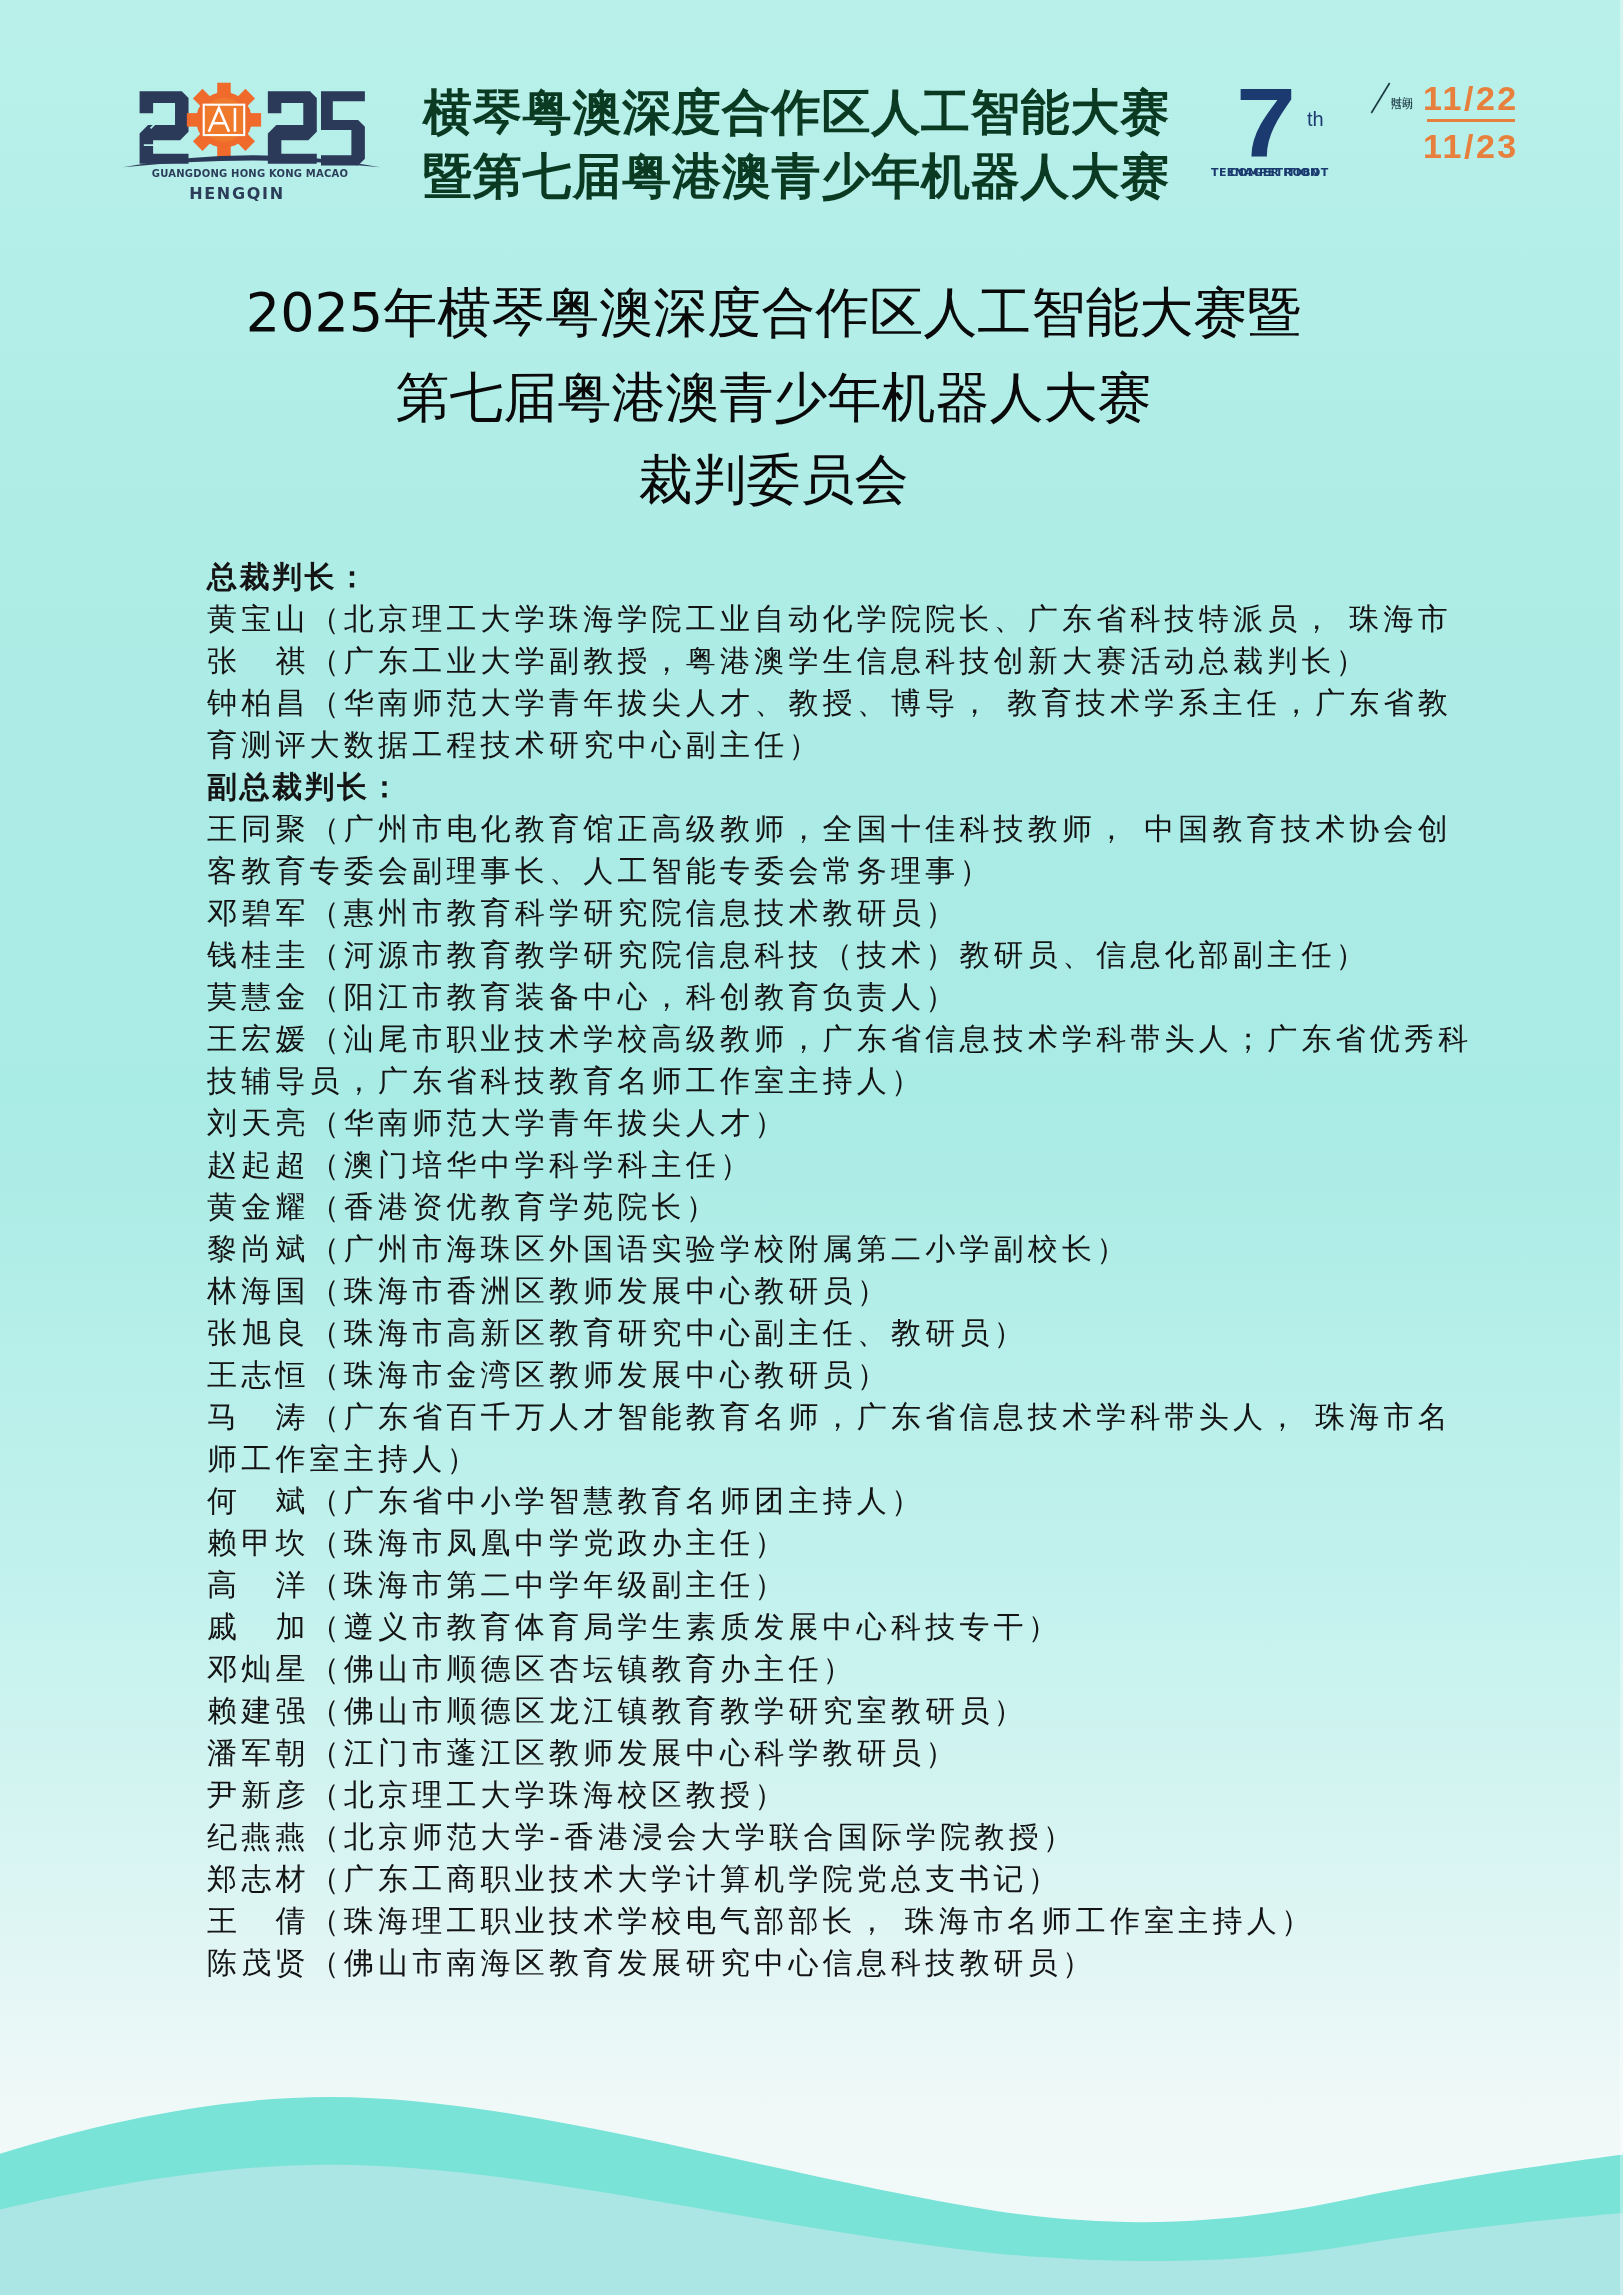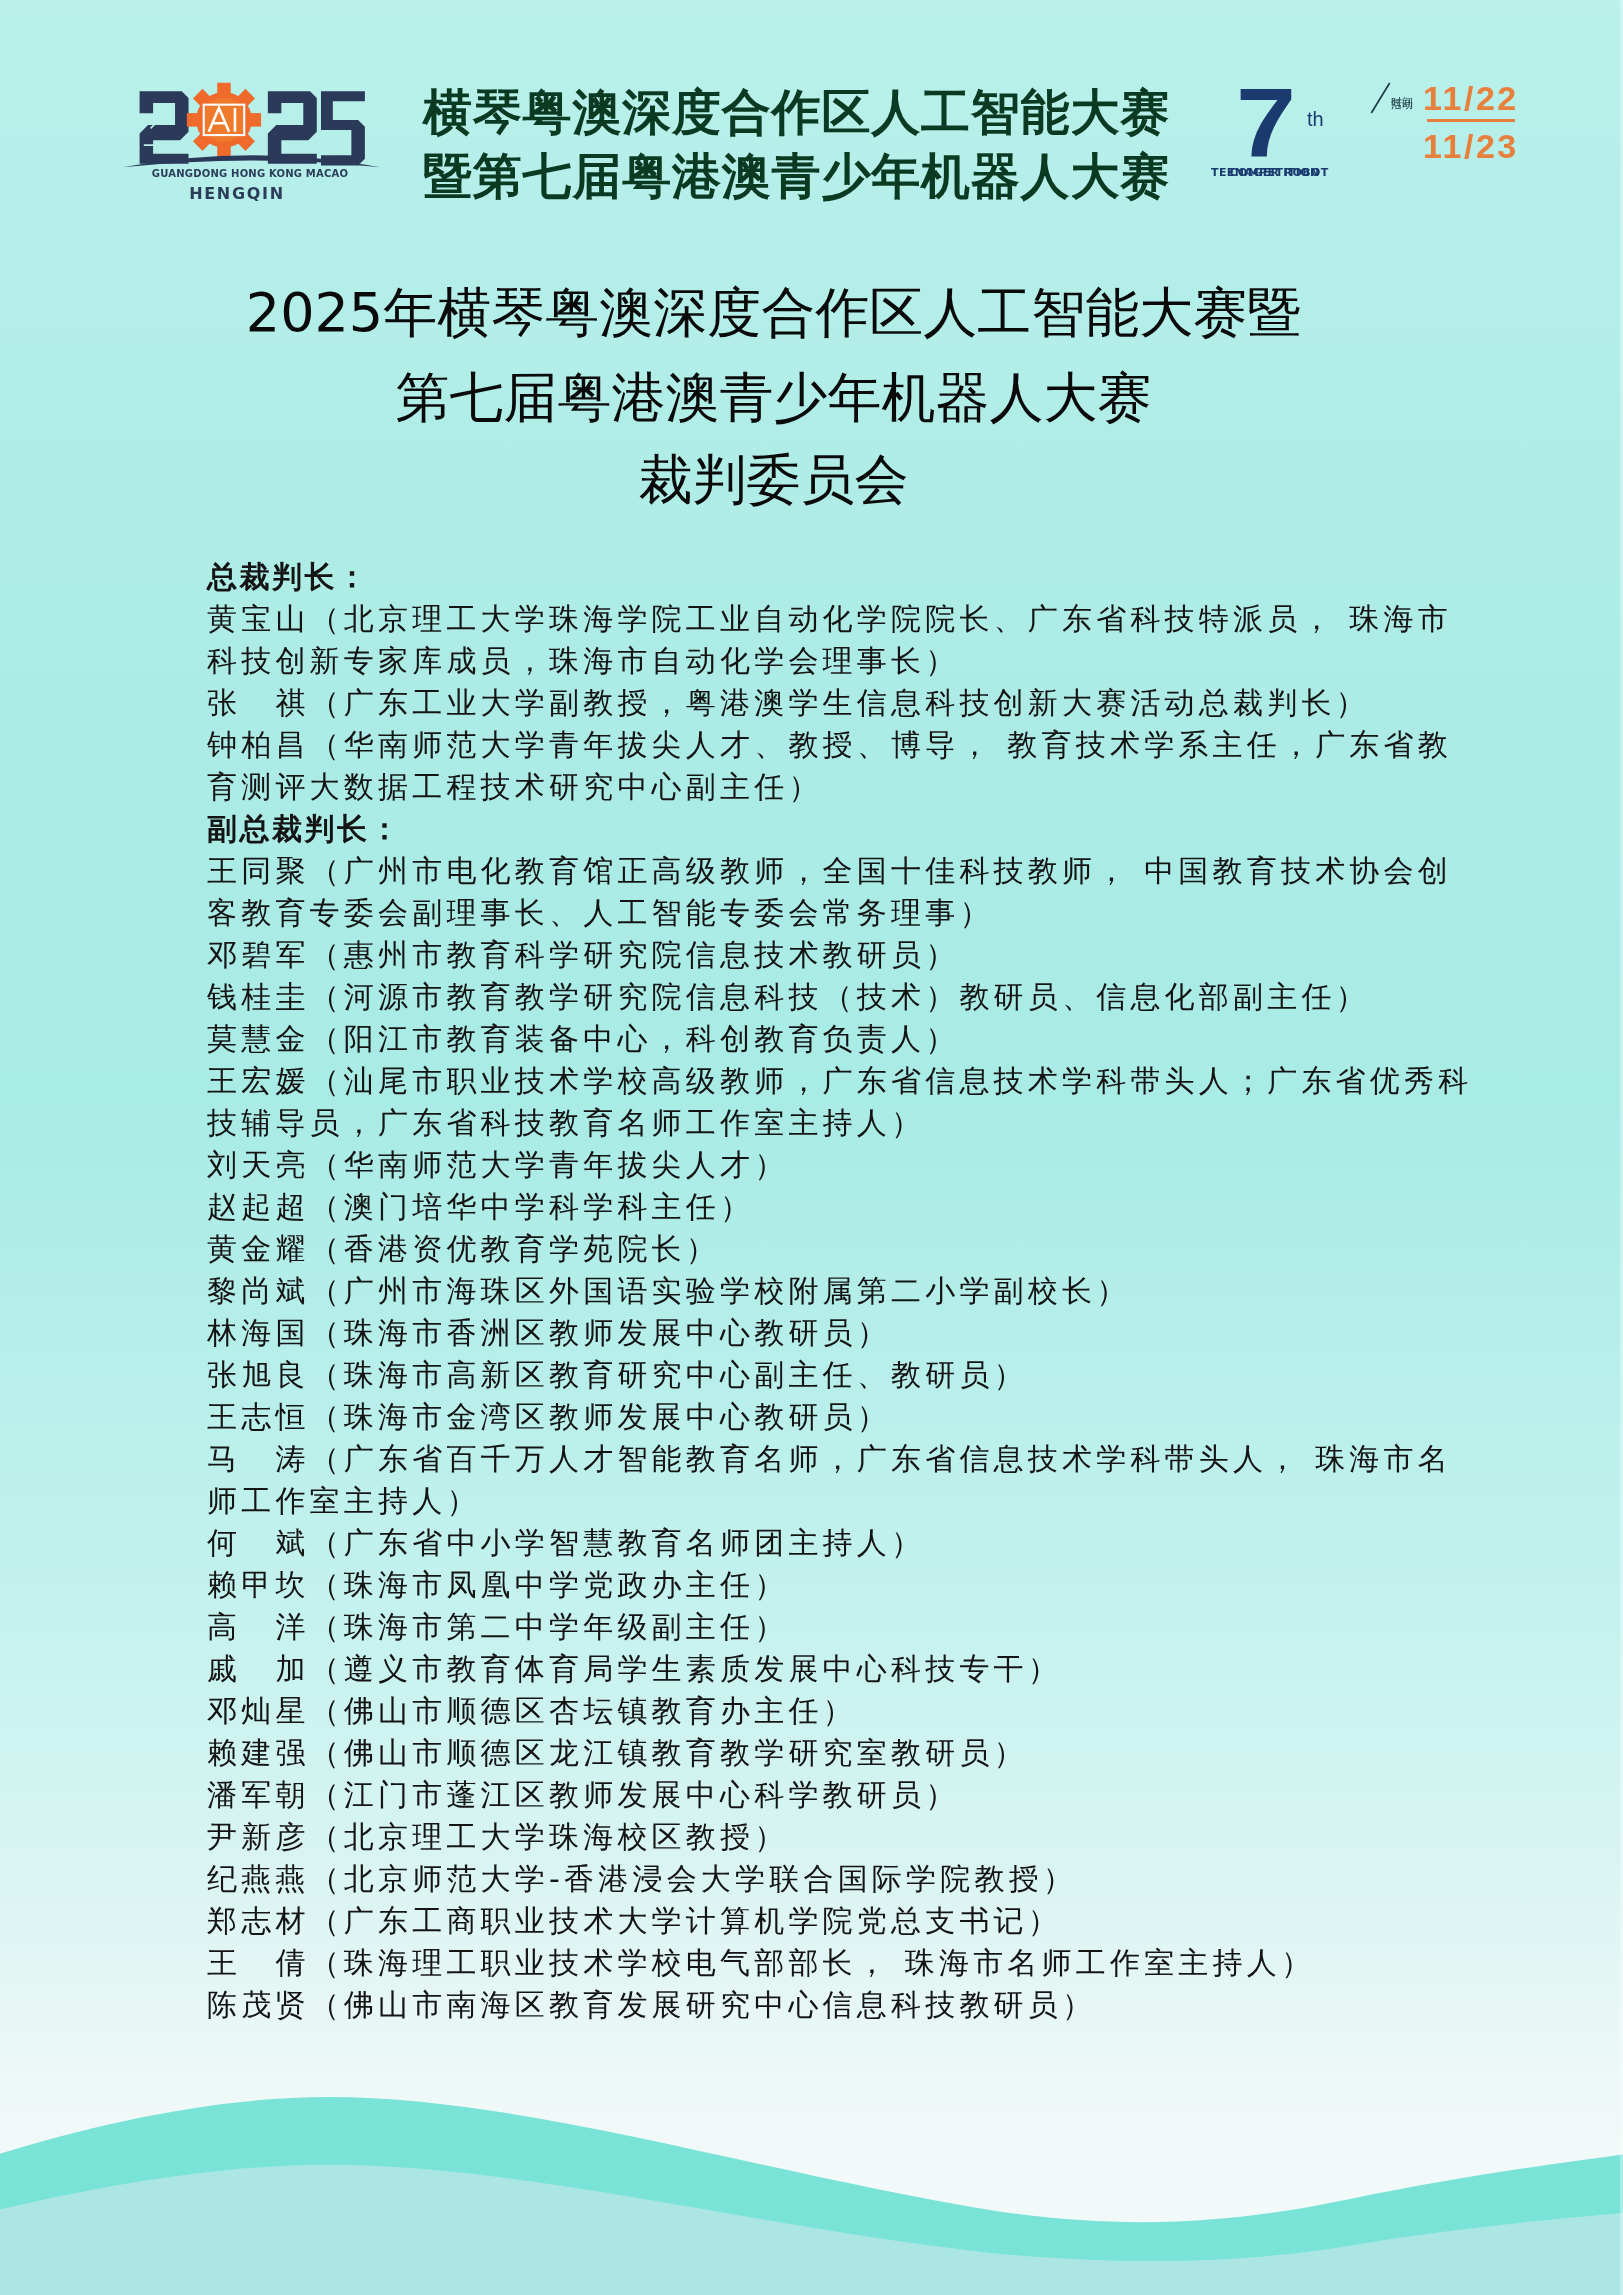--- a/index.html
+++ b/index.html
@@ -105,21 +105,20 @@
 
 <div class="abs main-title t1">2025年横琴粤澳深度合作区人工智能大赛暨</div>
 <div class="abs main-title t2">第七届粤港澳青少年机器人大赛</div>
 <div class="abs main-title t3">裁判委员会</div>
 
 <div class="abs body-list">
 
   <div class="line heading">总裁判长：</div>
 
   <div class="line"><span>黄宝山</span><span>（北京理工大学珠海学院工业自动化学院院长、广东省科技特派员， 珠海市</span></div>
-  <div class="line">科技创新专家库成员，珠海市自动化学会理事长）</div>
 
   <div class="line"><span>张　祺</span><span>（广东工业大学副教授，粤港澳学生信息科技创新大赛活动总裁判长）</span></div>
 
   <div class="line"><span>钟柏昌</span><span>（华南师范大学青年拔尖人才、教授、博导， 教育技术学系主任，广东省教</span></div>
   <div class="line">育测评大数据工程技术研究中心副主任）</div>
 
   <div class="line heading">副总裁判长：</div>
 
 
   <div class="line"><span>王同聚</span><span>（广州市电化教育馆正高级教师，全国十佳科技教师， 中国教育技术协会创</span></div>

